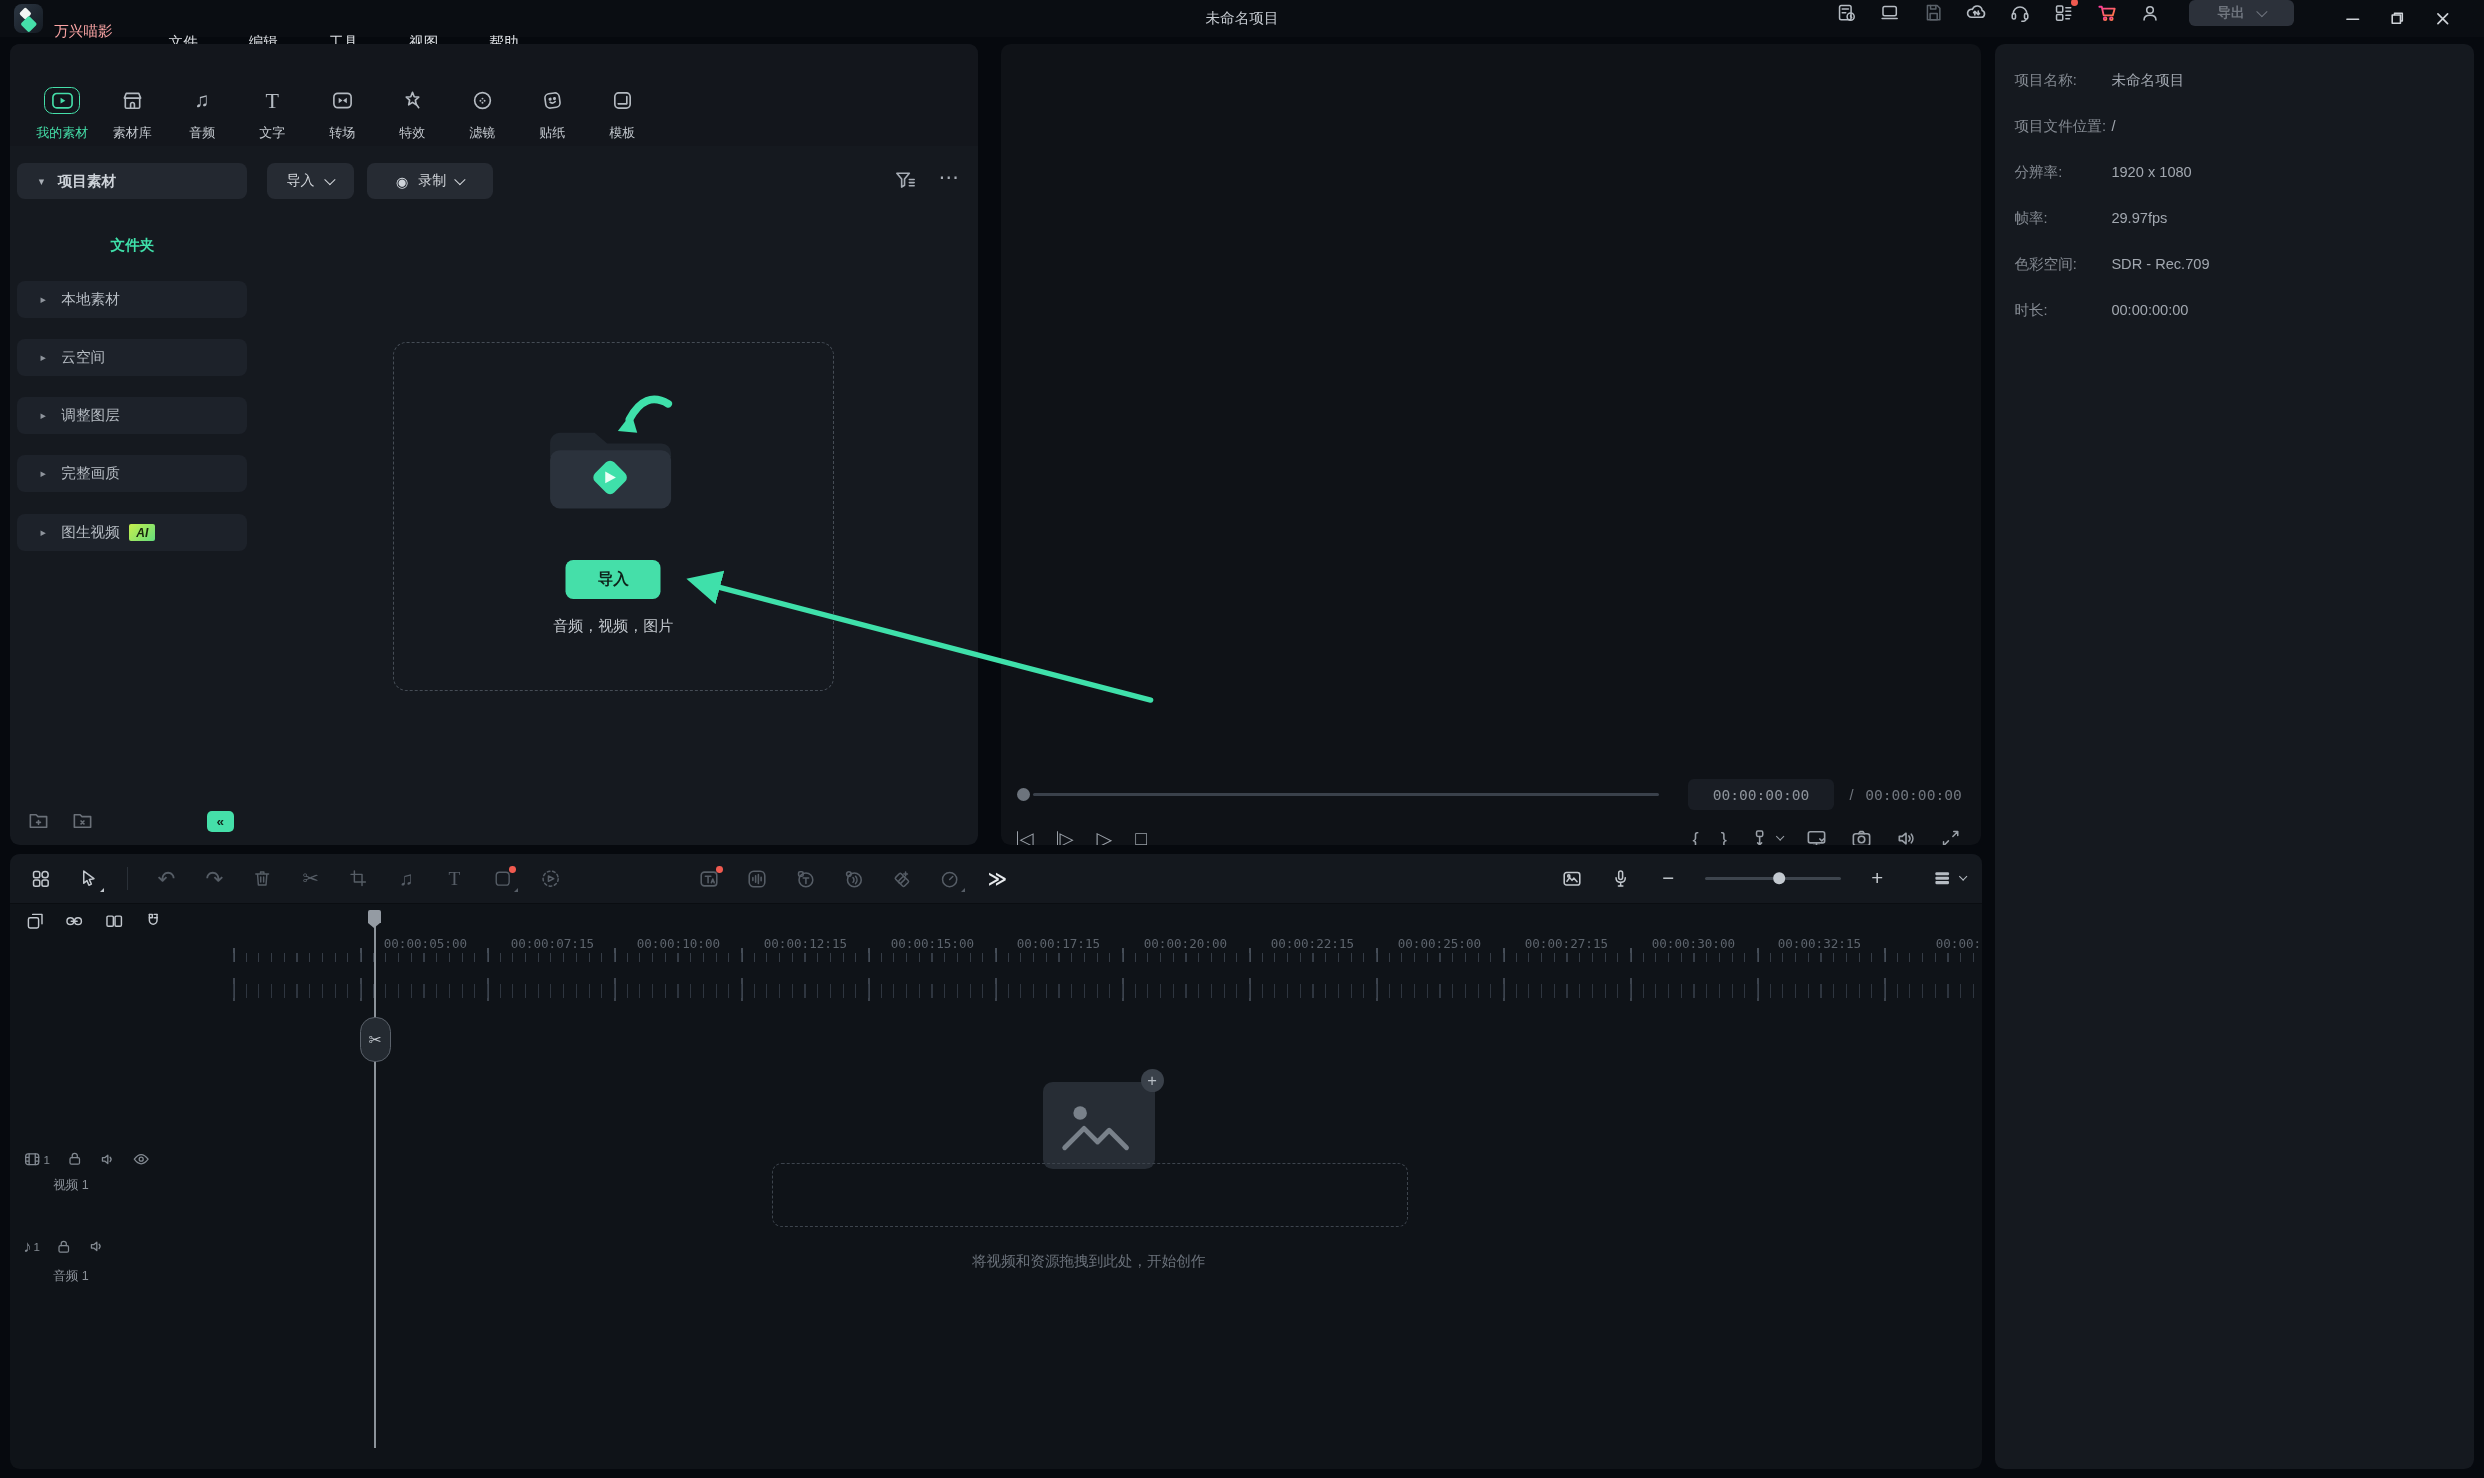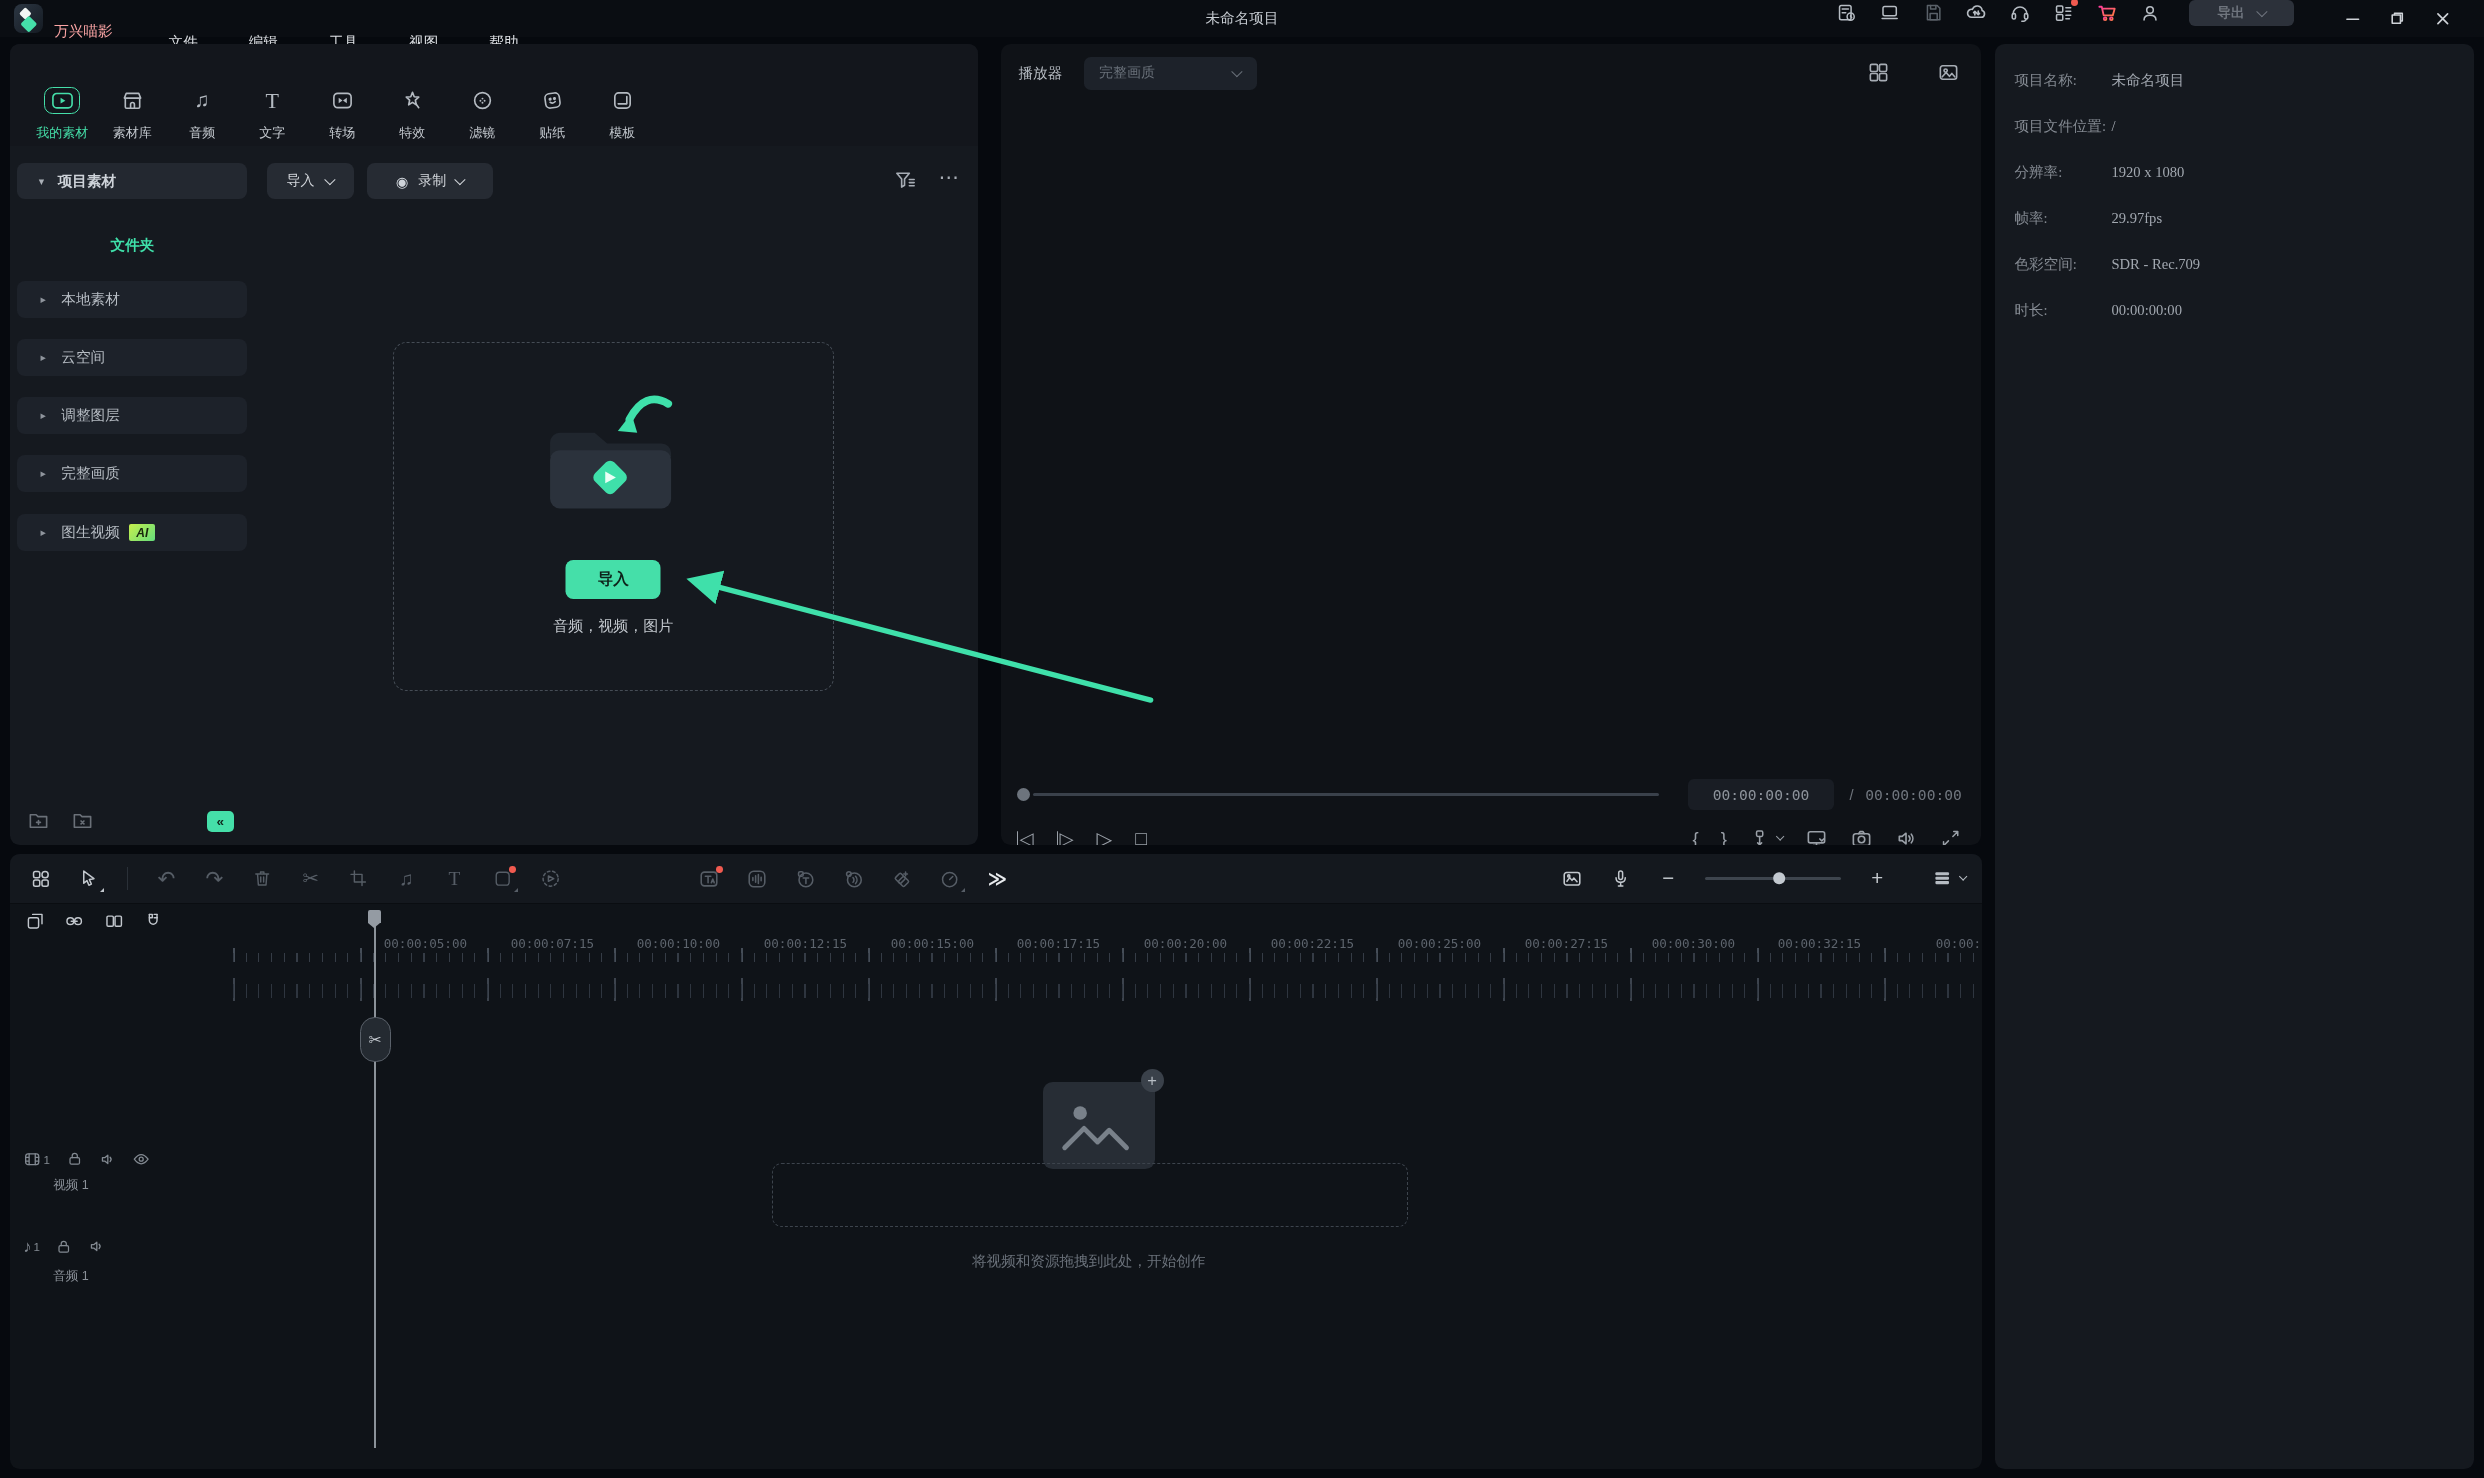--- a/index.html
+++ b/index.html
@@ -78,21 +78,21 @@
   .pc-left{display:flex;align-items:center;gap:23px;margin-left:15.5px;}
   .pc-right{position:absolute;right:19.4px;display:flex;align-items:center;gap:22px;}
   .fr{display:flex;align-items:center;gap:1px;font-size:18.4px;}
   .fr .bar{width:1.9px;height:14.6px;background:currentColor;border-radius:1px;}
   .brace{font-size:18.4px;color:#9aa0a8;}
 
   
   .info-panel{position:absolute;left:1995px;top:44px;width:479px;height:1425px;background:#15191f;border-radius:9.7px;overflow:hidden;}
   .ip-head{height:45px;background:#0f1217;display:flex;align-items:center;border-bottom:1px solid #0a0d11;}
   .ip-head span{margin-left:19.4px;font-size:14.6px;font-weight:bold;color:#ced3d9;}
-  .ip-body{padding:25px 19.4px 0 19.4px;font-family:Liberation Serif, serif;}
+  .ip-body{padding:25px 19.4px 0 19.4px;}
   .ip-row{display:flex;align-items:flex-start;margin-bottom:23px;font-size:14.6px;line-height:23px;}
   .ip-row .lbl{width:97px;color:#848a92;flex:none;}
   .ip-row .val{color:#a2a8b0;}
 
   
   .timeline-panel{position:absolute;left:9.7px;top:854px;width:1972px;height:615px;background:#0f1318;border-radius:9.7px;overflow:hidden;}
   .tl-toolbar{position:absolute;left:0;top:0;width:100%;height:49px;background:#14181e;border-bottom:1px solid #0a0d11;display:flex;align-items:center;}
   .tli{position:relative;display:flex;align-items:center;justify-content:center;width:23px;height:23px;color:#c2c7cd;flex:none;}
   .tli.dis{color:#565d66;}
   .tl-group{display:flex;align-items:center;gap:25px;margin-left:19.4px;}
@@ -405,44 +405,20 @@
   <svg class="guide-arrow" width="631" height="194" viewBox="0 0 650 200">
     <defs>
         <marker id="ah" viewBox="0 0 10 10" refX="7.5" refY="5" markerWidth="6.5" markerHeight="6.5" orient="auto-start-reverse">
           <path d="M0 0L10 5 0 10z" fill="#3fe0aa"></path>
         </marker>
       </defs>
     <path d="M586 162 L116 39" stroke="#3fe0aa" stroke-width="5.5" stroke-linecap="round" marker-end="url(#ah)"></path>
   </svg>
 
   <section class="player-panel">
-    <div class="pp-head">
-      <span class="pp-label">播放器</span>
-      <div class="pp-quality">
-        <span class="q">完整画质</span>
-        <span class="cv"></span>
-      </div>
-      <div class="pp-head-icons">
-        <span>
-            <svg class="ic" width="23" height="23" viewBox="0 0 24 24">
-              <rect x="3.5" y="3.5" width="7.5" height="7.5" rx="1.5"></rect>
-              <rect x="13" y="3.5" width="7.5" height="7.5" rx="1.5"></rect>
-              <rect x="3.5" y="13" width="7.5" height="7.5" rx="1.5"></rect>
-              <rect x="13" y="13" width="7.5" height="7.5" rx="1.5"></rect>
-            </svg>
-          </span>
-        <span>
-            <svg class="ic" width="23" height="23" viewBox="0 0 24 24">
-              <rect x="3.5" y="5" width="17" height="14" rx="2.5"></rect>
-              <circle cx="9" cy="10" r="1.7"></circle>
-              <path d="M5.5 16.5l4-4.5 3.5 4 2.5-3 3 3.5"></path>
-            </svg>
-          </span>
-      </div>
-    </div>
 
     <div class="pp-progress">
       <span class="pp-dot"></span>
       <span class="pp-line"></span>
       <span class="pp-timebox">00:00:00:00</span>
       <span class="pp-slash">/</span>
       <span class="pp-total">00:00:00:00</span>
     </div>
 
     <div class="pp-controls">

